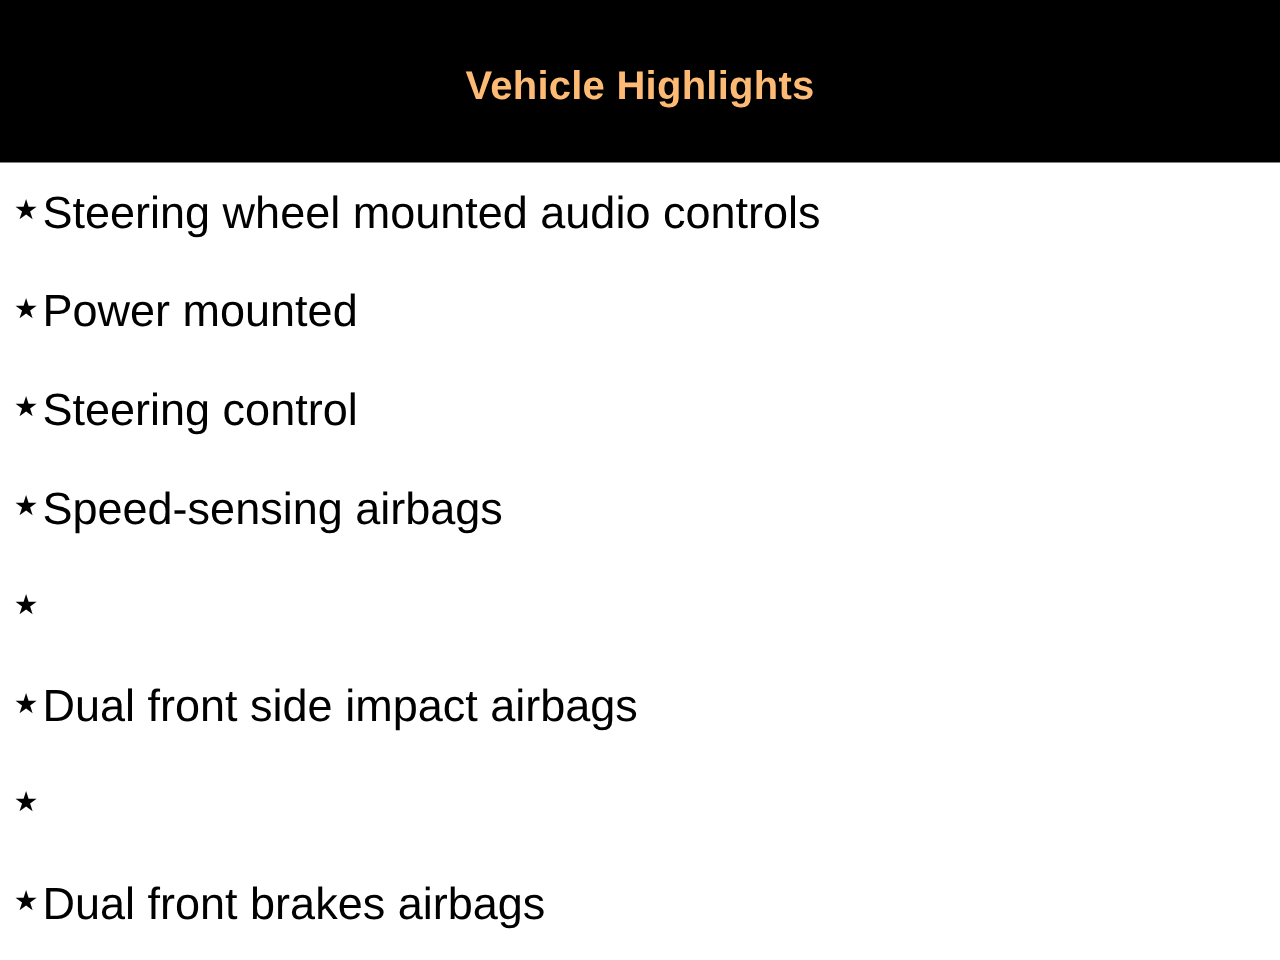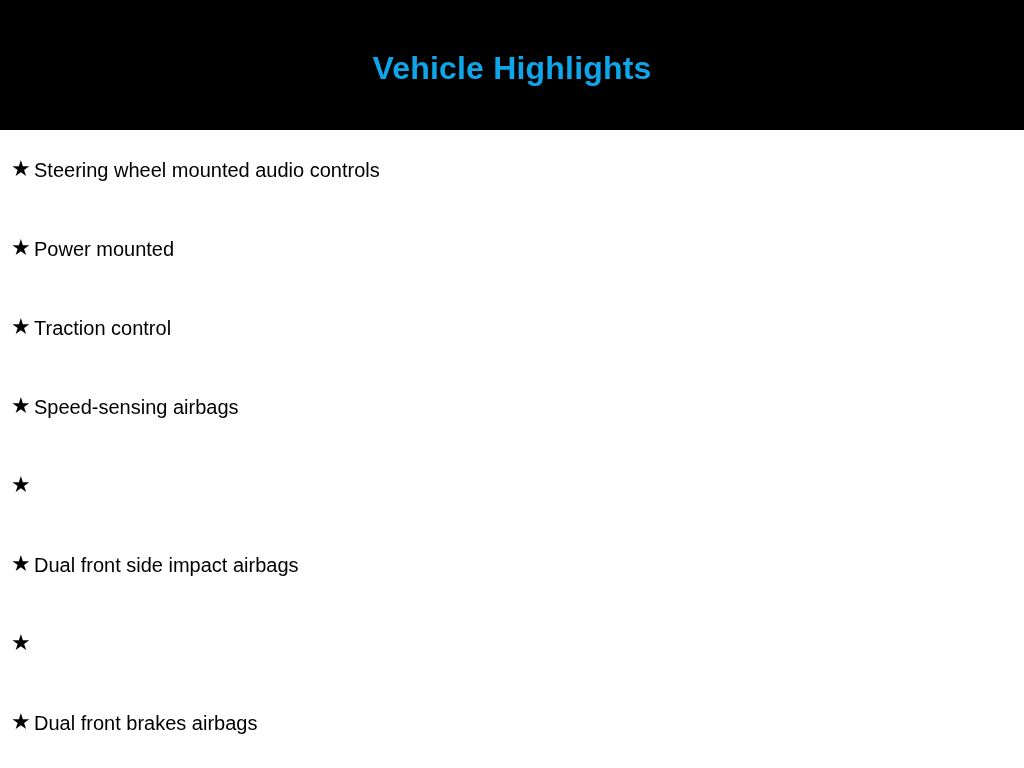--- a/index.html
+++ b/index.html
@@ -29,21 +29,21 @@
     left: 0;
     width: 1024px;
     height: 130px;
     background: #000000;
     display: flex;
     align-items: center;
     justify-content: center;
   }
 
   #page-title {
-    color: #0ea5e9;
+    color: #fdba74;
     font-family: "Liberation Sans", sans-serif;
     font-size: 32px;
     font-weight: bold;
     letter-spacing: 0.2px;
     line-height: 1;
     margin: 0;
     padding: 0;
     text-align: center;
     
     position: relative;
@@ -80,21 +80,21 @@
     font-family: "DejaVu Sans", sans-serif;
     font-size: 22px;
     line-height: 1;
     position: relative;
     top: -1px;
   }
 
   .highlight-label {
     color: #000000;
     font-family: "Liberation Sans", sans-serif;
-    font-size: 20px;
+    font-size: 36px;
     font-weight: normal;
     line-height: 1;
     white-space: nowrap;
     padding-left: 1px;
   }
 </style>
 </head>
 <body>
 
 <div id="slide">
@@ -107,21 +107,21 @@
     <li class="highlight-item">
       <span class="star-icon">★</span>
       <span class="highlight-label">Steering wheel mounted audio controls</span>
     </li>
     <li class="highlight-item">
       <span class="star-icon">★</span>
       <span class="highlight-label">Power mounted</span>
     </li>
     <li class="highlight-item">
       <span class="star-icon">★</span>
-      <span class="highlight-label">Traction control</span>
+      <span class="highlight-label">Steering control</span>
     </li>
     <li class="highlight-item">
       <span class="star-icon">★</span>
       <span class="highlight-label">Speed-sensing airbags</span>
     </li>
     <li class="highlight-item">
       <span class="star-icon">★</span>
     </li>
     <li class="highlight-item">
       <span class="star-icon">★</span>

